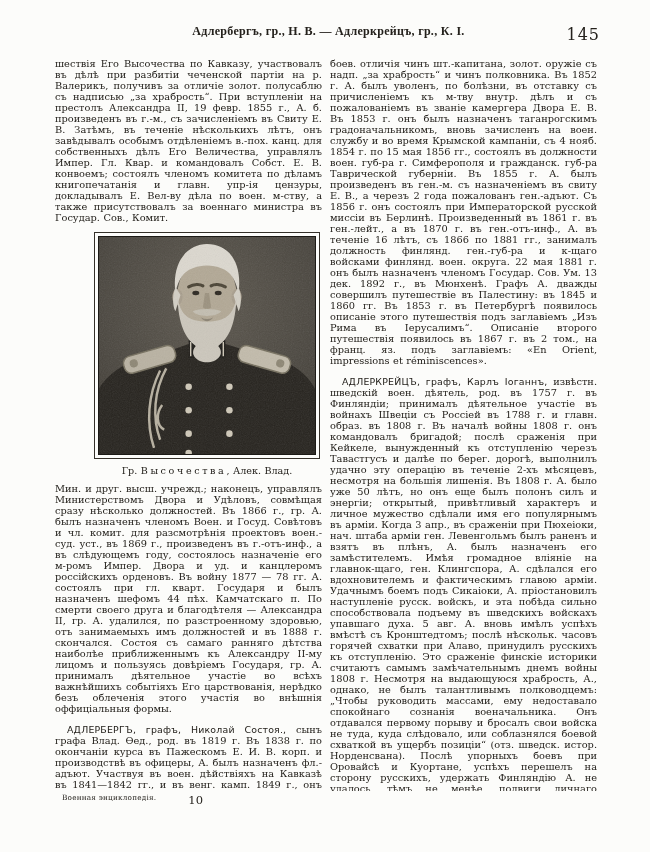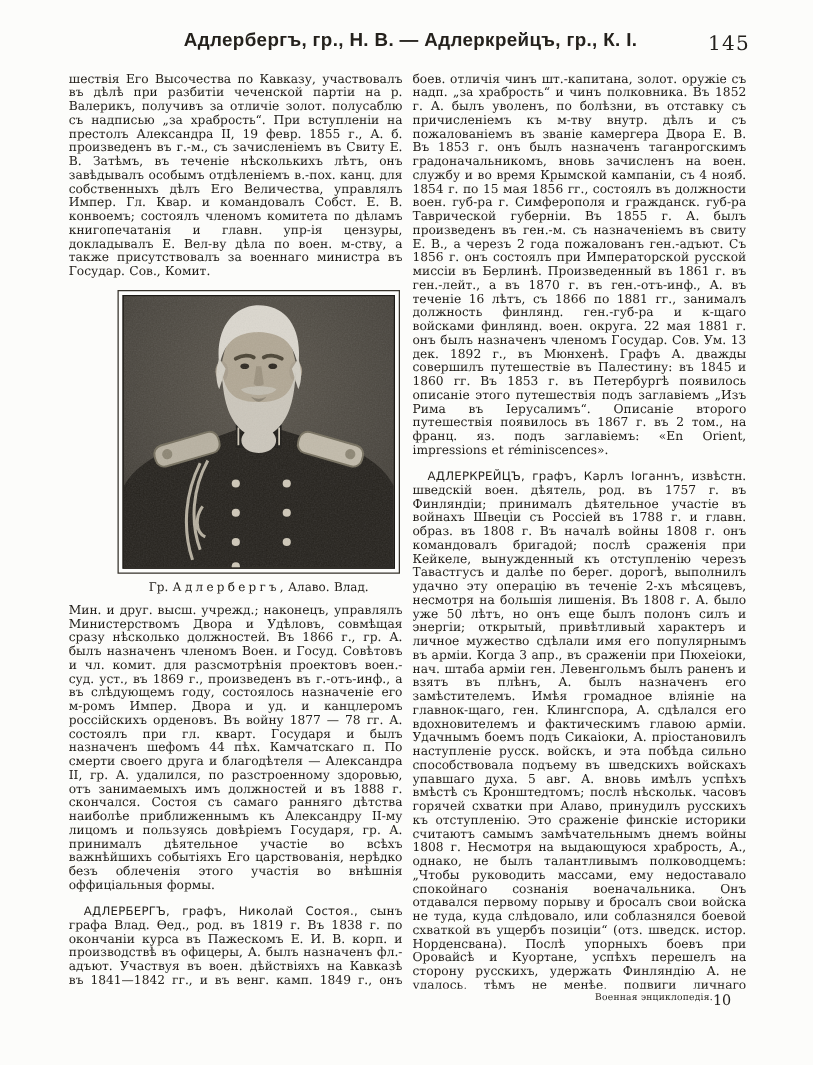--- a/index.html
+++ b/index.html
@@ -17,23 +17,23 @@
     background: #fcfcfa;
   }
   
   .running-head {
     position: absolute;
     top: 24px; left: 55px; right: 48px;
     height: 18px;
   }
   .head-title {
     text-align: center;
-    font-family: Liberation Sans, sans-serif;
+    font-family: Liberation Serif, serif;
     font-weight: bold;
-    font-size: 15px;
+    font-size: 12px;
     letter-spacing: 0.3px;
     white-space: nowrap;
   }
   .head-page {
     position: absolute;
     right: 2px; top: 1px;
     font-size: 16px;
     letter-spacing: 1px;
   }
   
@@ -85,25 +85,25 @@
     font-size: 9.6px;
     margin-top: 6px;
     white-space: nowrap;
   }
   .cap-name { letter-spacing: 2.6px; }
   
   .footline {
     position: absolute;
     left: 55px; right: 55px; top: 793px;
     display: flex;
-    justify-content: flex-end;
+    justify-content: flex-start;
     align-items: flex-start;
   }
   .imprint { font-size: 7.3px; margin-left: 7px; letter-spacing: 0.2px; }
-  .folio { font-size: 11.5px; margin-right: 10px; }
+  .folio { font-size: 11.5px; margin-right: 10px; margin-left: 32px; }
 </style>
 </head>
 <body>
 
 <div class="page">
 
   <header class="running-head">
     <div class="head-title">Адлербергъ, гр., Н. В. — Адлеркрейцъ, гр., К. I.</div>
     <div class="head-page">145</div>
   </header>
@@ -177,21 +177,21 @@
               <path fill="#ccc7bc" d="M77,62 C78,88 84,102 95,110 C88,118 96,126 106,126 C116,126 124,118 117,110 C128,102 134,88 135,62 C132,80 124,86 106,86 C88,86 80,80 77,62 Z"></path>
               <path fill="#c3beb1" d="M92,76 C98,73 114,73 120,76 C116,82 96,82 92,76 Z"></path>
               <path fill="#8b8373" d="M100,82 C104,84 108,84 112,82 C108,87 104,87 100,82 Z"></path>
 
               <rect x="0" y="0" width="212" height="219" filter="url(#grain)" opacity="0.13"></rect>
             </svg>
           </div>
         </div>
         <figcaption>
           <span>Гр.</span>
-          <span class="cap-name">Адлербергъ</span><span>, Алаво. Влад.</span>
+          <span class="cap-name">Высочества</span><span>, Алек. Влад.</span>
         </figcaption>
       </figure>
 
       <p>Мин. и друг. высш. учрежд.; наконецъ, управлялъ Министерствомъ Двора и Удѣловъ, совмѣщая сразу нѣсколько должностей. Въ 1866 г., гр. А. былъ назначенъ членомъ Воен. и Госуд. Совѣтовъ и чл. комит. для разсмотрѣнія проектовъ воен.-суд. уст., въ 1869 г., произведенъ въ г.-отъ-инф., а въ слѣдующемъ году, состоялось назначеніе его м-ромъ Импер. Двора и уд. и канцлеромъ россійскихъ орденовъ. Въ войну 1877 — 78 гг. А. состоялъ при гл. кварт. Государя и былъ назначенъ шефомъ 44 пѣх. Камчатскаго п. По смерти своего друга и благодѣтеля — Александра II, гр. А. удалился, по разстроенному здоровью, отъ занимаемыхъ имъ должностей и въ 1888 г. скончался. Состоя съ самаго ранняго дѣтства наиболѣе приближеннымъ къ Александру II-му лицомъ и пользуясь довѣріемъ Государя, гр. А. принималъ дѣятельное участіе во всѣхъ важнѣйшихъ событіяхъ Его царствованія, нерѣдко безъ облеченія этого участія во внѣшнія оффиціальныя формы.</p>
 
       <p class="article"><span class="lead">АДЛЕРБЕРГЪ, графъ, Николай Состоя.,</span><span> сынъ графа Влад. Ѳед., род. въ 1819 г. Въ 1838 г. по окончаніи курса въ Пажескомъ Е. И. В. корп. и производствѣ въ офицеры, А. былъ назначенъ фл.-адъют. Участвуя въ воен. дѣйствіяхъ на Кавказѣ въ 1841—1842 гг., и въ венг. камп. 1849 г., онъ получилъ за</span></p>
     </section>
 
     <section class="col">
       <p>боев. отличія чинъ шт.-капитана, золот. оружіе съ надп. „за храбрость“ и чинъ полковника. Въ 1852 г. А. былъ уволенъ, по болѣзни, въ отставку съ причисленіемъ къ м-тву внутр. дѣлъ и съ пожалованіемъ въ званіе камергера Двора Е. В. Въ 1853 г. онъ былъ назначенъ таганрогскимъ градоначальникомъ, вновь зачисленъ на воен. службу и во время Крымской кампаніи, съ 4 нояб. 1854 г. по 15 мая 1856 гг., состоялъ въ должности воен. губ-ра г. Симферополя и гражданск. губ-ра Таврической губерніи. Въ 1855 г. А. былъ произведенъ въ ген.-м. съ назначеніемъ въ свиту Е. В., а черезъ 2 года пожалованъ ген.-адъют. Съ 1856 г. онъ состоялъ при Императорской русской миссіи въ Берлинѣ. Произведенный въ 1861 г. въ ген.-лейт., а въ 1870 г. въ ген.-отъ-инф., А. въ теченіе 16 лѣтъ, съ 1866 по 1881 гг., занималъ должность финлянд. ген.-губ-ра и к-щаго войсками финлянд. воен. округа. 22 мая 1881 г. онъ былъ назначенъ членомъ Государ. Сов. Ум. 13 дек. 1892 г., въ Мюнхенѣ. Графъ А. дважды совершилъ путешествіе въ Палестину: въ 1845 и 1860 гг. Въ 1853 г. въ Петербургѣ появилось описаніе этого путешествія подъ заглавіемъ „Изъ Рима въ Іерусалимъ“. Описаніе второго путешествія появилось въ 1867 г. въ 2 том., на франц. яз. подъ заглавіемъ: «En Orient, impressions et réminiscences».</p>

